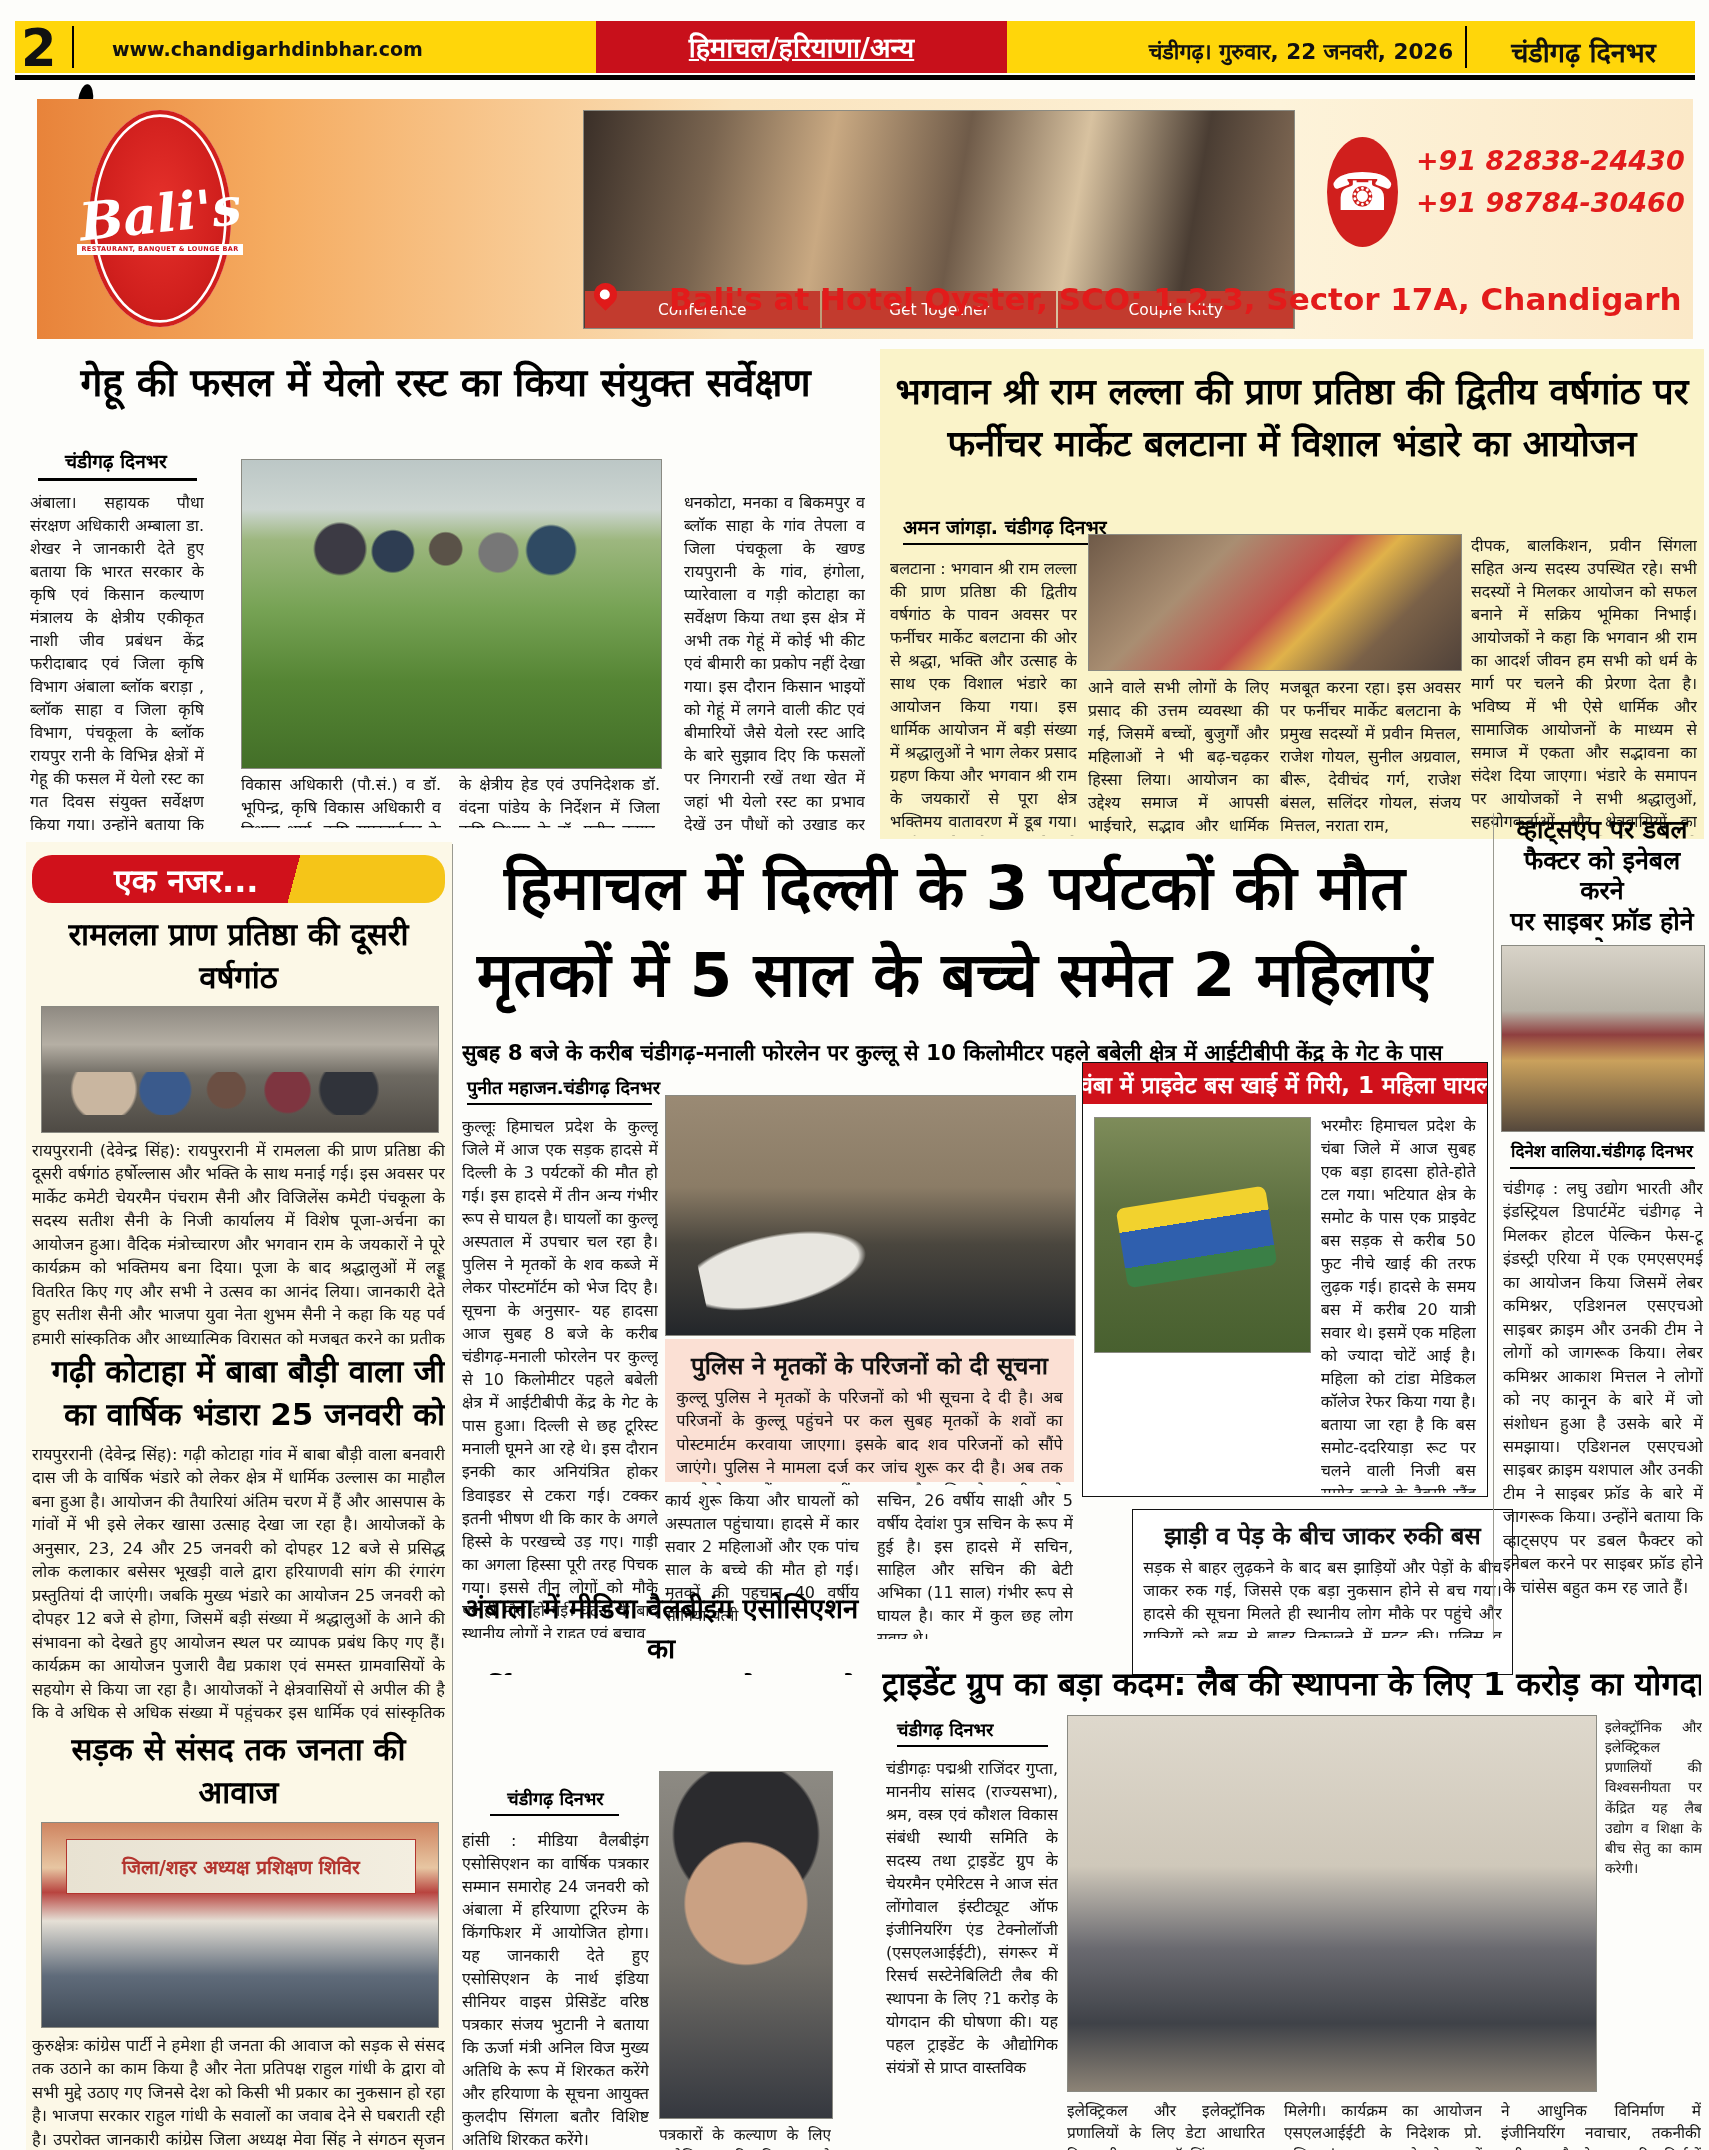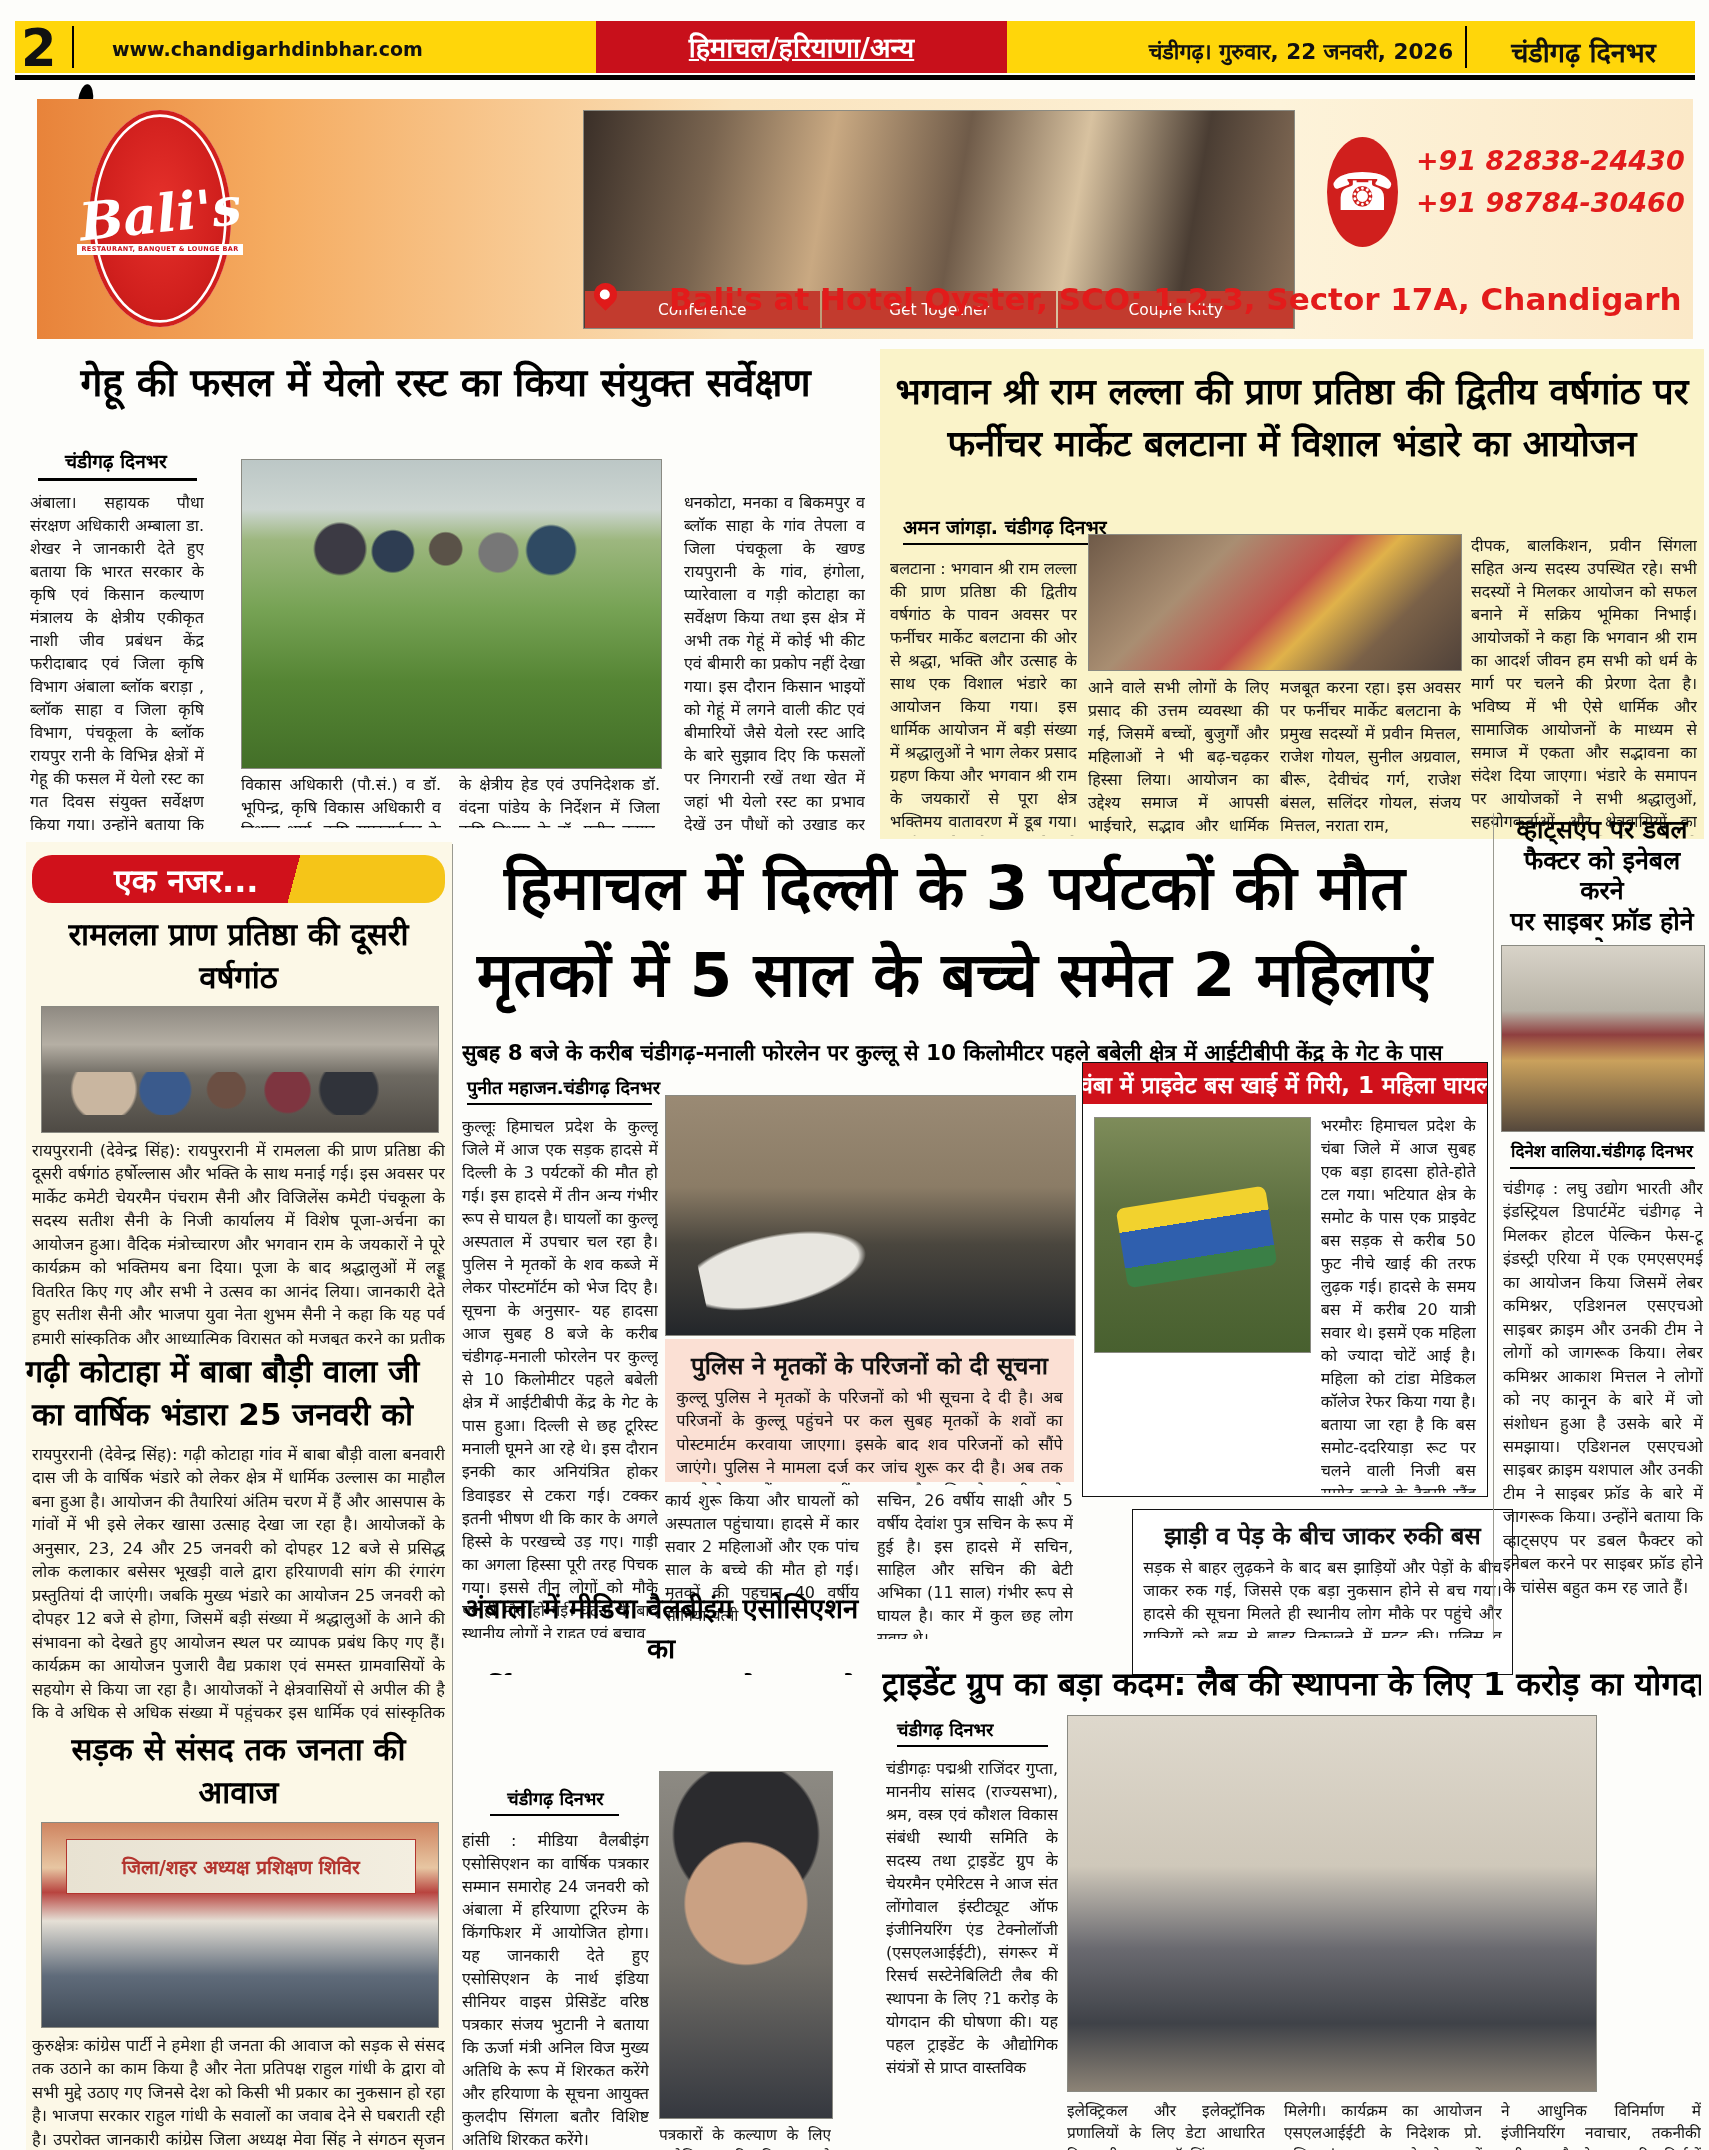--- a/index.html
+++ b/index.html
@@ -127,21 +127,21 @@
   <div class="abs body-txt" style="left:1471px;top:534px;width:226px;height:302px;">दीपक, बालकिशन, प्रवीन सिंगला सहित अन्य सदस्य उपस्थित रहे। सभी सदस्यों ने मिलकर आयोजन को सफल बनाने में सक्रिय भूमिका निभाई। आयोजकों ने कहा कि भगवान श्री राम का आदर्श जीवन हम सभी को धर्म के मार्ग पर चलने की प्रेरणा देता है। भविष्य में भी ऐसे धार्मिक और सामाजिक आयोजनों के माध्यम से समाज में एकता और सद्भावना का संदेश दिया जाएगा। भंडारे के समापन पर आयोजकों ने सभी श्रद्धालुओं, सहयोगकर्ताओं और क्षेत्रवासियों का आभार व्यक्त किया, जिनके सहयोग से यह आयोजन सफलतापूर्वक संपन्न हुआ।</div>
 
   <div class="abs cream-block" style="left:26px;top:842px;width:426px;height:1798px;"></div>
   <div class="abs eknazar" style="left:32px;top:855px;width:413px;height:48px;border-radius:20px;">
     <span>एक नजर...</span>
   </div>
   <div class="abs hl" style="left:32px;top:913px;width:413px;height:90px;font-size:31px;line-height:1.4;">रामलला प्राण प्रतिष्ठा की दूसरी वर्षगांठ
 रायपुररानी में भक्तिमय उत्सव</div>
   <div class="abs photo ph-store" style="left:41px;top:1006px;width:396px;height:125px;"></div>
   <div class="abs body-txt" style="left:32px;top:1139px;width:413px;height:206px;font-size:16.3px;">रायपुररानी (देवेन्द्र सिंह): रायपुररानी में रामलला की प्राण प्रतिष्ठा की दूसरी वर्षगांठ हर्षोल्लास और भक्ति के साथ मनाई गई। इस अवसर पर मार्केट कमेटी चेयरमैन पंचराम सैनी और विजिलेंस कमेटी पंचकूला के सदस्य सतीश सैनी के निजी कार्यालय में विशेष पूजा-अर्चना का आयोजन हुआ। वैदिक मंत्रोच्चारण और भगवान राम के जयकारों ने पूरे कार्यक्रम को भक्तिमय बना दिया। पूजा के बाद श्रद्धालुओं में लड्डू वितरित किए गए और सभी ने उत्सव का आनंद लिया। जानकारी देते हुए सतीश सैनी और भाजपा युवा नेता शुभम सैनी ने कहा कि यह पर्व हमारी सांस्कृतिक और आध्यात्मिक विरासत को मजबूत करने का प्रतीक है और भविष्य में भी इसे इसी भक्ति और उल्लास के साथ मनाना चाहिए। कार्यक्रम में क्षेत्र के गणमान्य नागरिक, सामाजिक कार्यकर्ता और श्रद्धालु बड़ी संख्या में उपस्थित रहे, जिन्होंने उत्सव को और भी रंगीन और भव्य बना दिया।</div>
-  <div class="abs hl" style="left:16px;top:1350px;width:413px;height:90px;font-size:31px;line-height:1.4;">गढ़ी कोटाहा में बाबा बौड़ी वाला जी
+  <div class="abs hl" style="left:32px;top:1350px;width:413px;height:90px;font-size:31px;line-height:1.4;text-align:right;">गढ़ी कोटाहा में बाबा बौड़ी वाला जी
 का वार्षिक भंडारा 25 जनवरी को</div>
   <div class="abs body-txt" style="left:32px;top:1443px;width:413px;height:279px;font-size:16.3px;">रायपुररानी (देवेन्द्र सिंह): गढ़ी कोटाहा गांव में बाबा बौड़ी वाला बनवारी दास जी के वार्षिक भंडारे को लेकर क्षेत्र में धार्मिक उल्लास का माहौल बना हुआ है। आयोजन की तैयारियां अंतिम चरण में हैं और आसपास के गांवों में भी इसे लेकर खासा उत्साह देखा जा रहा है। आयोजकों के अनुसार, 23, 24 और 25 जनवरी को दोपहर 12 बजे से प्रसिद्ध लोक कलाकार बसेसर भूखड़ी वाले द्वारा हरियाणवी सांग की रंगारंग प्रस्तुतियां दी जाएंगी। जबकि मुख्य भंडारे का आयोजन 25 जनवरी को दोपहर 12 बजे से होगा, जिसमें बड़ी संख्या में श्रद्धालुओं के आने की संभावना को देखते हुए आयोजन स्थल पर व्यापक प्रबंध किए गए हैं। कार्यक्रम का आयोजन पुजारी वैद्य प्रकाश एवं समस्त ग्रामवासियों के सहयोग से किया जा रहा है। आयोजकों ने क्षेत्रवासियों से अपील की है कि वे अधिक से अधिक संख्या में पहुंचकर इस धार्मिक एवं सांस्कृतिक आयोजन का लाभ उठाएं।</div>
 
   <div class="abs hl" style="left:32px;top:1728px;width:413px;height:90px;font-size:31px;line-height:1.4;">सड़क से संसद तक जनता की आवाज
 उठा रहे राहुल गांधी : मेवा सिंह</div>
   <div class="abs photo ph-rahul" style="left:41px;top:1822px;width:396px;height:204px;">
     <div class="banner-strip">जिला/शहर अध्यक्ष प्रशिक्षण शिविर</div>
   </div>
   <div class="abs body-txt" style="left:32px;top:2034px;width:413px;height:296px;font-size:16.3px;">कुरुक्षेत्रः कांग्रेस पार्टी ने हमेशा ही जनता की आवाज को सड़क से संसद तक उठाने का काम किया है और  नेता प्रतिपक्ष राहुल गांधी के द्वारा वो सभी मुद्दे उठाए गए जिनसे देश को किसी भी प्रकार का नुकसान हो रहा है। भाजपा सरकार राहुल गांधी के सवालों का जवाब देने से घबराती रही है। उपरोक्त जानकारी कांग्रेस जिला अध्यक्ष मेवा सिंह ने संगठन सृजन अभियान के तहत आयोजित हरियाणा और उत्तराखंड के जिलाध्यक्षों को प्रशिक्षण देने पहुंचे नेता प्रतिपक्ष राहुल गांधी से मुलाकात के दौरान प्रेस वार्ता में दी। मेवा सिंह ने कहा कि प्रशिक्षण शिविर में नेता प्रतिपक्ष राहुल गांधी के द्वारा सभी जिलाध्यक्षों को कांग्रेस के इतिहास, विचारधारा ओर आगामी रणनीति के बारे में विस्तार से जानकारी दी गई। जिससे सभी जिलाध्यक्षों में नई ऊर्जा का संचार भरने का काम राहुल गांधी ने किया। मेवा सिंह ने कहा कि कांग्रेस में किसी भी प्रकार की कोई भी गुटबाजी नहीं बल्कि भाजपा गुटबाजी का शिकार होती जा रही है। आगामी समय में गांव से लेकर शहर तक कांग्रेस पार्टी का प्रत्येक पदाधिकारी, कार्यकर्ता भाजपा की गलत नीतियों को उजागर करने का काम करेगा।</div>
 
@@ -188,18 +188,19 @@
   <div class="abs rule" style="left:490px;top:1814px;width:129px;height:1.7px;"></div>
   <div class="abs body-txt" style="left:462px;top:1829px;width:187px;height:348px;">हांसी : मीडिया वैलबीइंग एसोसिएशन का वार्षिक पत्रकार सम्मान समारोह 24 जनवरी को अंबाला में हरियाणा टूरिज्म के किंगफिशर में आयोजित होगा।यह जानकारी देते हुए एसोसिएशन के नार्थ इंडिया सीनियर वाइस प्रेसिडेंट वरिष्ठ पत्रकार संजय भुटानी ने बताया कि ऊर्जा मंत्री अनिल विज मुख्य अतिथि के रूप में शिरकत करेंगे और हरियाणा के सूचना आयुक्त कुलदीप सिंगला बतौर विशिष्ट अतिथि शिरकत करेंगे।</div>
   <div class="abs photo ph-portrait" style="left:659px;top:1771px;width:172px;height:346px;"></div>
   <div class="abs body-txt" style="left:659px;top:2124px;width:172px;height:53px;font-size:15.5px;">पत्रकारों के कल्याण के लिए एसोसिएशन की प्रतिबद्धता को दर्शाता है। इस अवसर पर पत्रकारों को 10-10 लाख रुपए की निःशुल्क इंश्योरेंस पॉलिसी प्रदान की जाएगी। समारोह के दौरान पत्रकारिता कल, आज और कल, विषय पर संगोष्ठी का आयोजन किया जाएगा। इस संगोष्ठी में विशेषज्ञ अपने विचार रखेंगे।</div>
 
   <div class="abs hl hl1" style="left:882px;top:1661px;width:819px;height:49px;font-size:32px;">ट्राइडेंट ग्रुप का बड़ा कदम: लैब की स्थापना के लिए 1 करोड़ का योगदान</div>
   <div class="abs byline" style="left:897px;top:1717px;font-size:18px;">चंडीगढ़ दिनभर</div>
   <div class="abs rule" style="left:897px;top:1745px;width:151px;height:1.7px;"></div>
   <div class="abs body-txt" style="left:886px;top:1757px;width:172px;height:419px;">चंडीगढ़ः पद्मश्री राजिंदर गुप्ता, माननीय सांसद (राज्यसभा), श्रम, वस्त्र एवं कौशल विकास संबंधी स्थायी समिति के सदस्य तथा ट्राइडेंट ग्रुप के चेयरमैन एमेरिटस ने आज संत लोंगोवाल इंस्टीट्यूट ऑफ इंजीनियरिंग एंड टेक्नोलॉजी (एसएलआईईटी), संगरूर में रिसर्च सस्टेनेबिलिटी लैब की स्थापना के लिए ?1 करोड़ के योगदान की घोषणा की। यह पहल ट्राइडेंट के औद्योगिक संयंत्रों से प्राप्त वास्तविक</div>
   <div class="abs photo ph-group" style="left:1067px;top:1715px;width:528px;height:375px;"></div>
+  <div class="abs body-txt" style="left:1605px;top:1717px;width:97px;height:372px;font-size:14px;">इलेक्ट्रॉनिक और इलेक्ट्रिकल प्रणालियों की विश्वसनीयता पर केंद्रित यह लैब उद्योग व शिक्षा के बीच सेतु का काम करेगी।</div>
   <div class="abs body-txt" style="left:1067px;top:2100px;width:198px;height:77px;font-size:15.5px;">इलेक्ट्रिकल और इलेक्ट्रॉनिक प्रणालियों के लिए डेटा आधारित विश्वसनीयता मॉडलिंग तथा एसएलआईईटी के शोधकताओं और ट्राइडेंट की तकनीकी टीमों के बीच</div>
   <div class="abs body-txt" style="left:1284px;top:2100px;width:198px;height:77px;font-size:15.5px;">मिलेगी। कार्यक्रम का आयोजन एसएलआईईटी के निदेशक प्रो. मणि कांत पासवान के नेतृत्व में किया गया, जिसमें प्रो. रवि कांत मिश्रा, डीन (एलुमनाई एवं औद्योगिक संबंध)</div>
   <div class="abs body-txt" style="left:1501px;top:2100px;width:200px;height:77px;font-size:15.5px;">ने आधुनिक विनिर्माण में इंजीनियरिंग नवाचार, तकनीकी सटीकता और डेटा आधारित निर्णयों के बढ़ते महत्व पर जोर दिया। उन्होंने कहा कि यह नई लैब अकादमिक शोध और वास्तविक</div>
 
 </div>
 
 
 </body></html>

